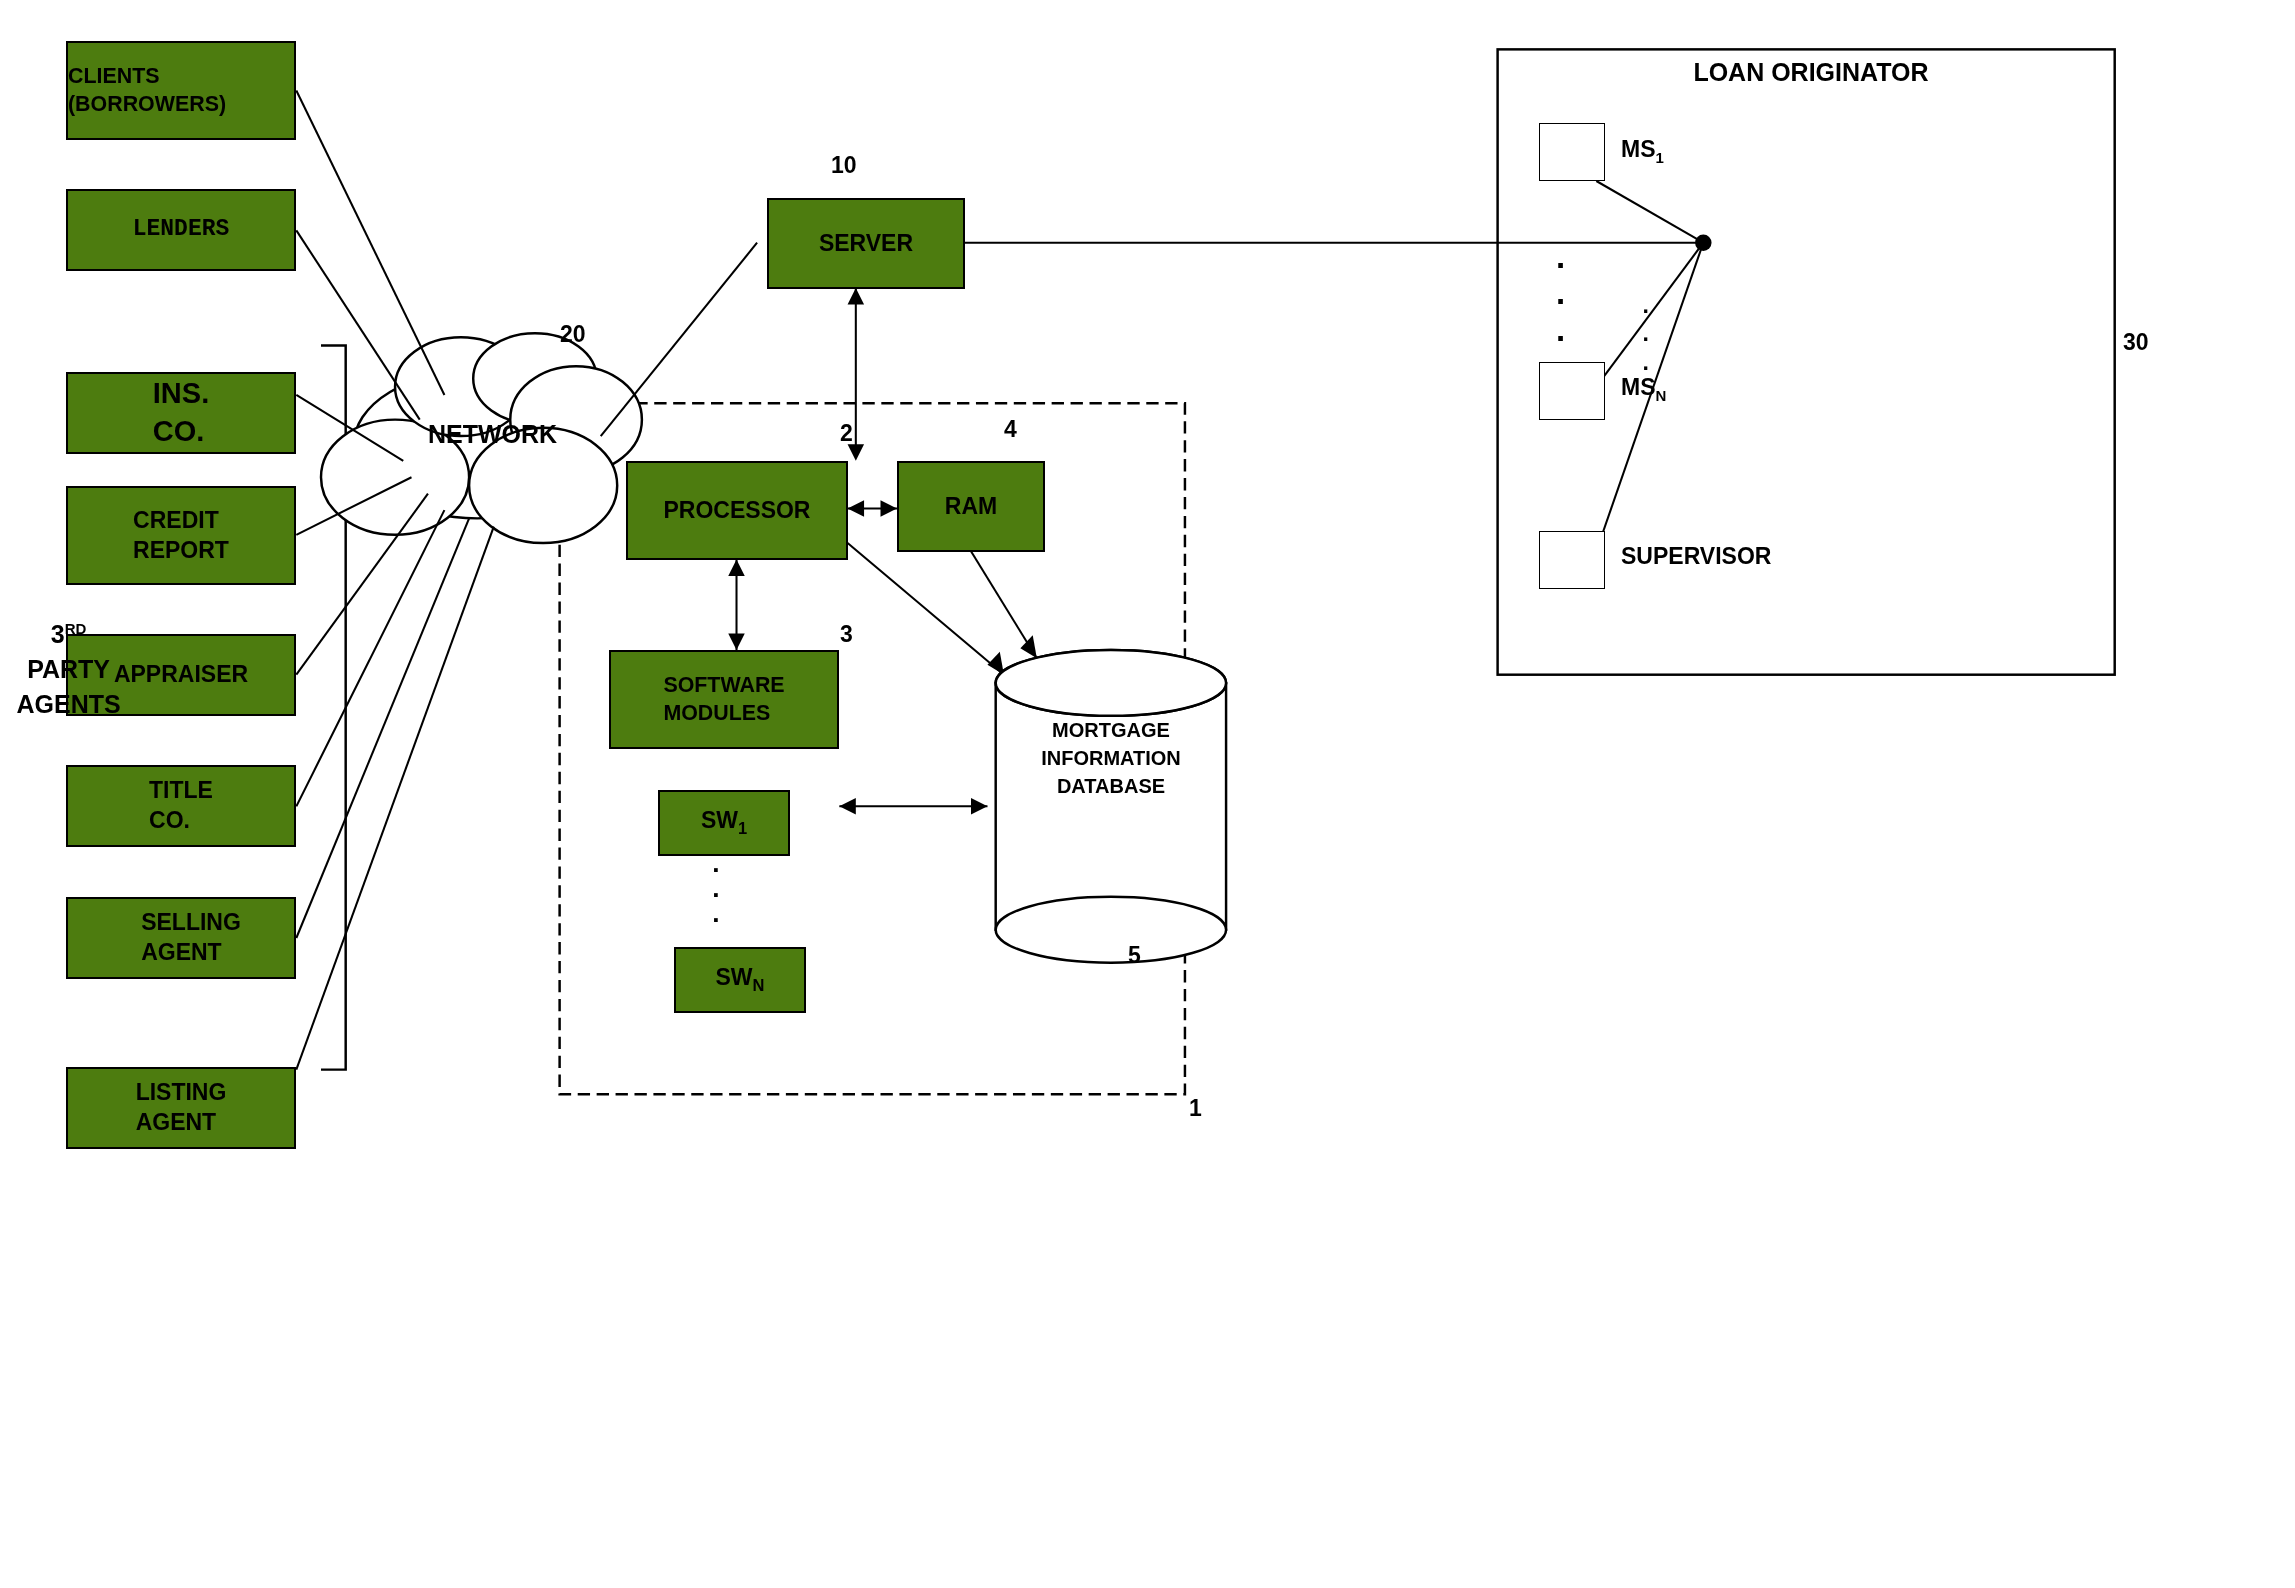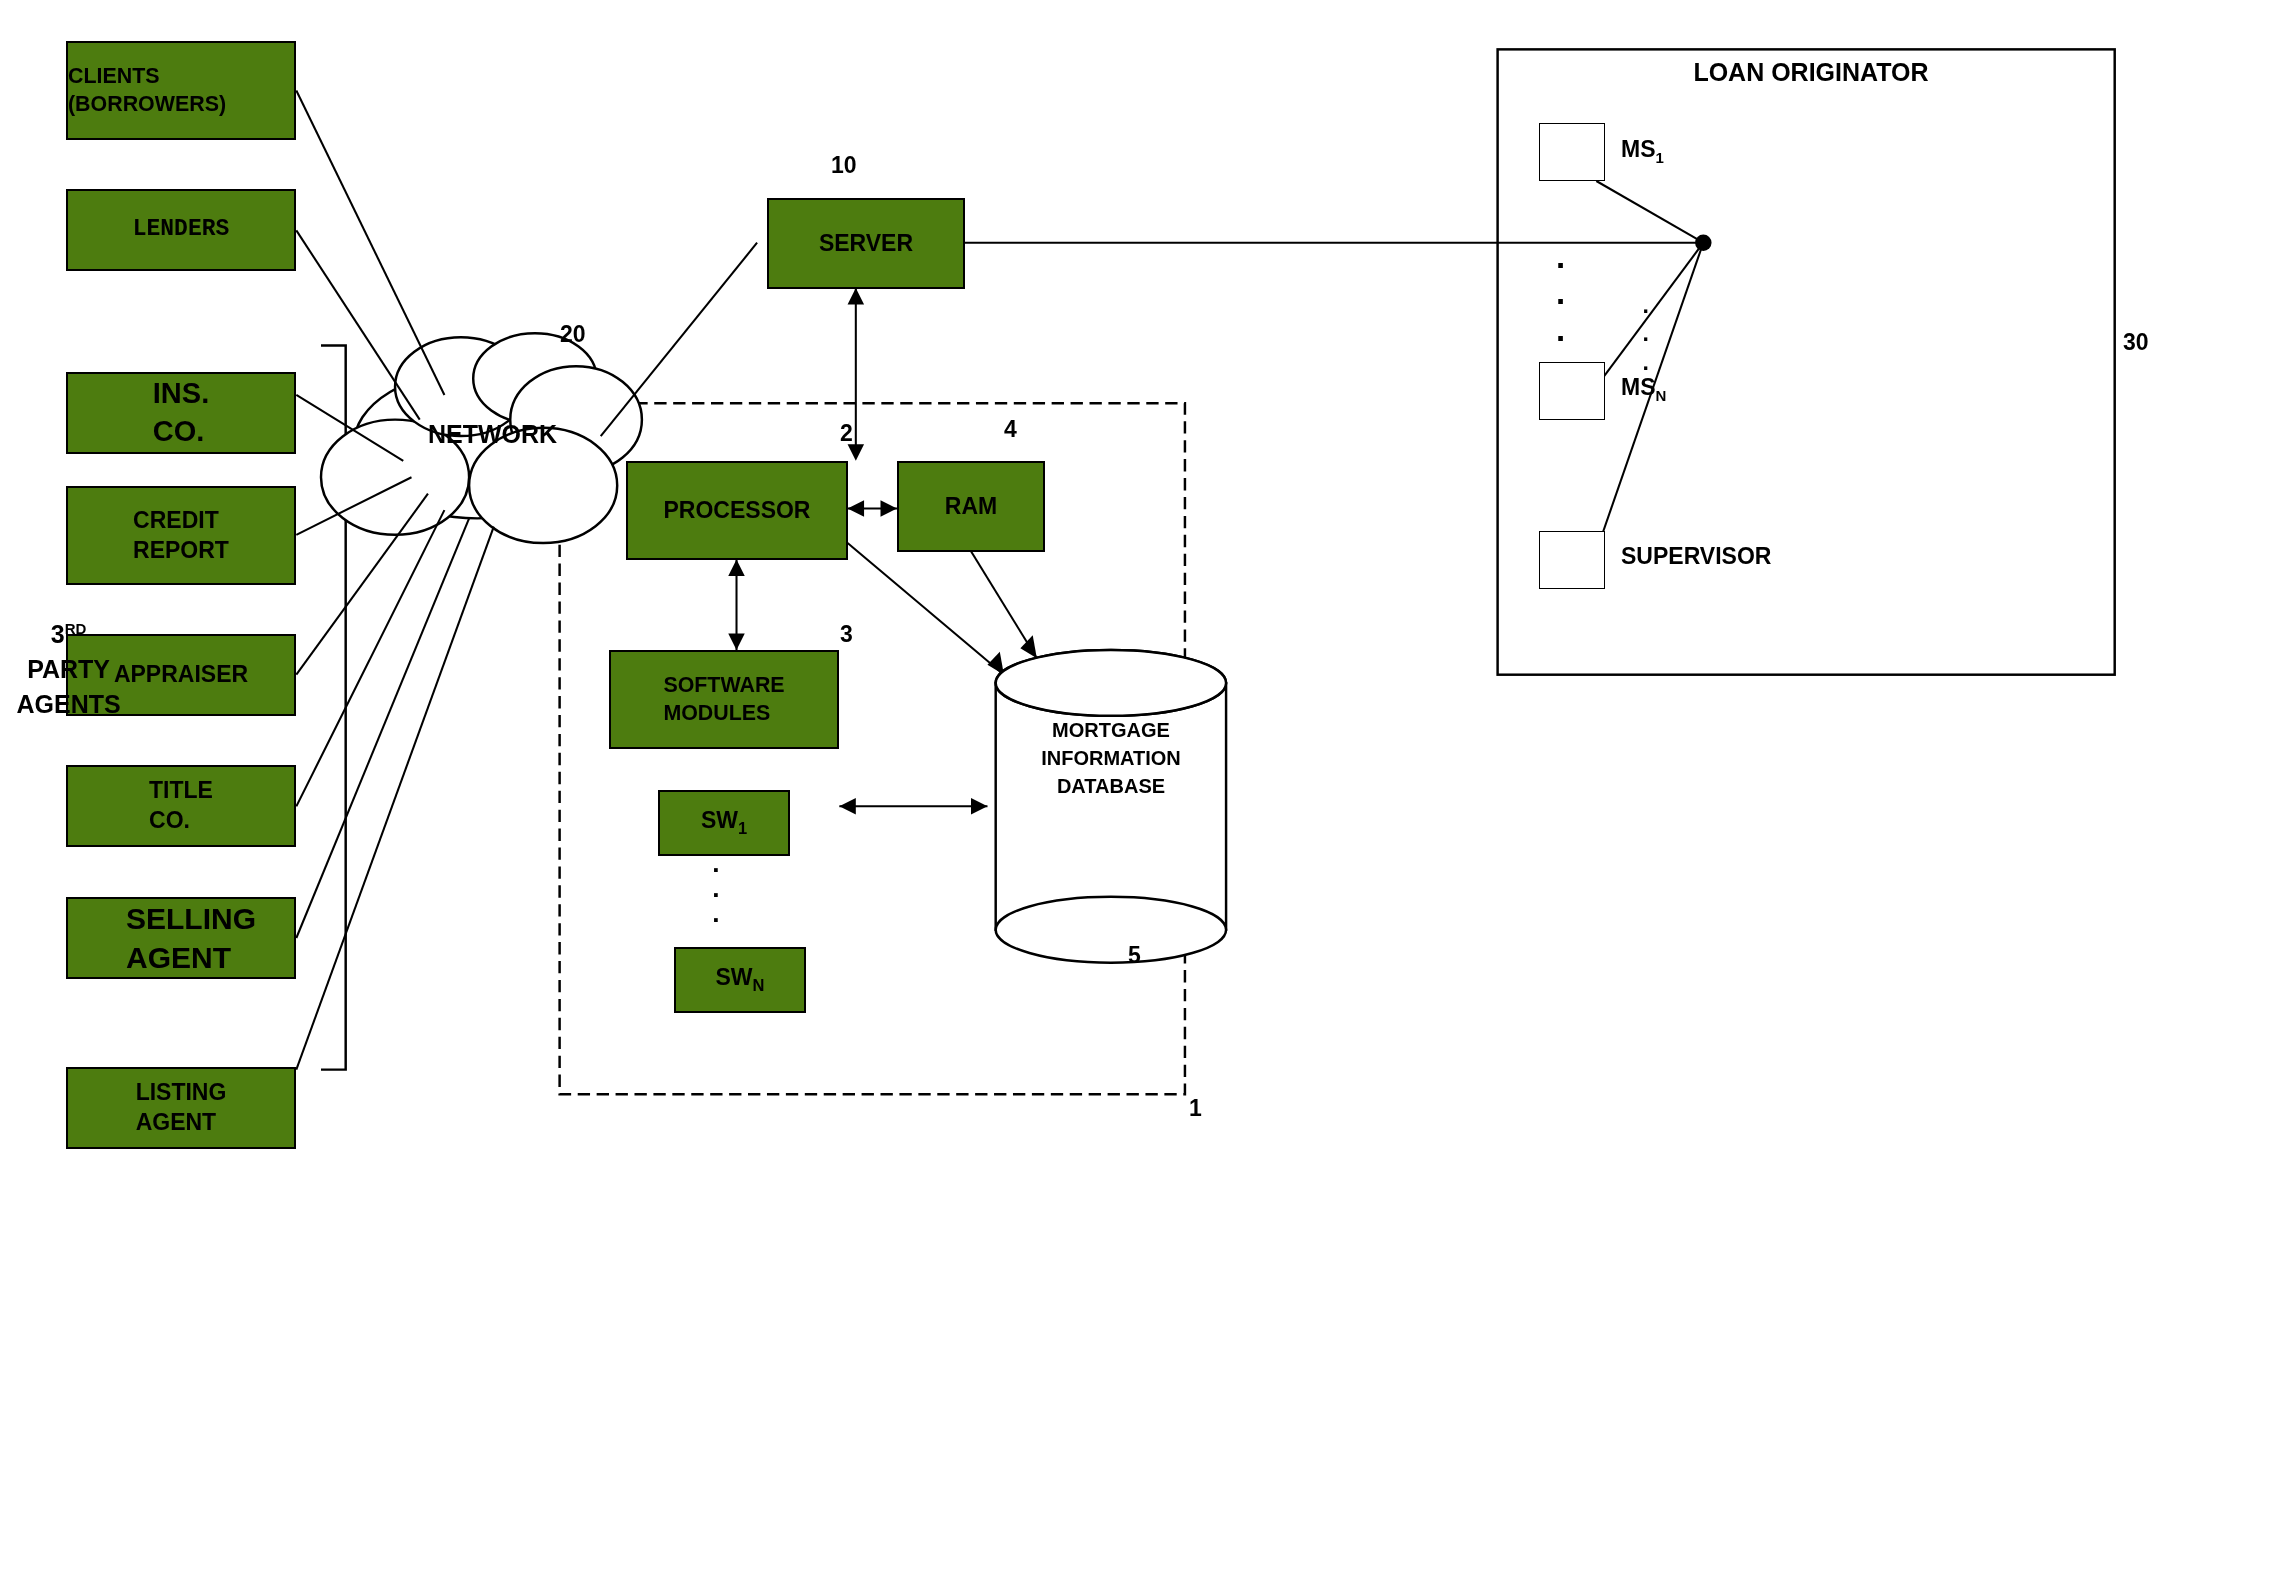--- a/index.html
+++ b/index.html
@@ -154,21 +154,21 @@
   </div>
 
   <div class="box" style="left:66px; top:634px; width:230px; height:82px; font-size:23px;">
     <span>APPRAISER</span>
   </div>
 
   <div class="box" style="left:66px; top:765px; width:230px; height:82px; font-size:23px;">
     <span>TITLE<br>CO.</span>
   </div>
 
-  <div class="box" style="left:66px; top:897px; width:230px; height:82px; font-size:30px;padding-left:20px;">
+  <div class="box" style="left:66px; top:897px; width:230px; height:82px; font-size:23px;padding-left:20px;">
     <span>SELLING<br>AGENT</span>
   </div>
 
   <div class="box" style="left:66px; top:1067px; width:230px; height:82px; font-size:23px;">
     <span>LISTING<br>AGENT</span>
   </div>
 
   <div class="label" style="left:16.5px; top:617px; font-size:25px; line-height:1.4;">
     3<sup style="font-size:15px;">RD</sup><br>PARTY<br>AGENTS
   </div>

